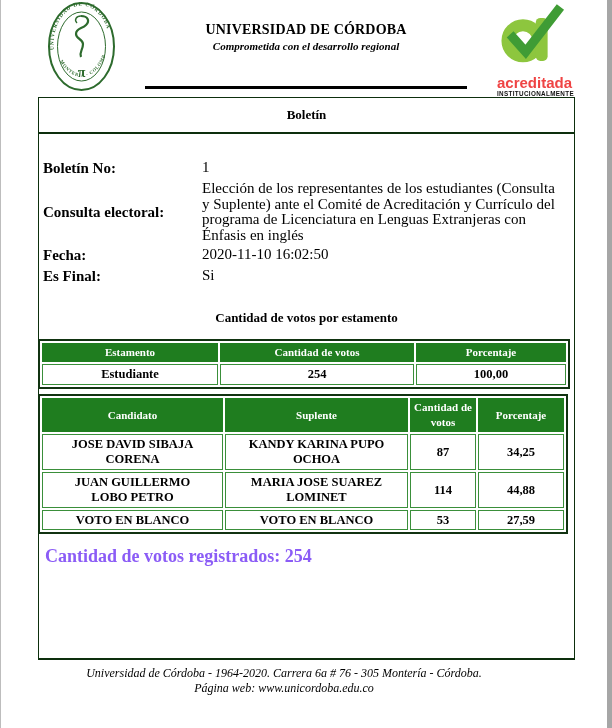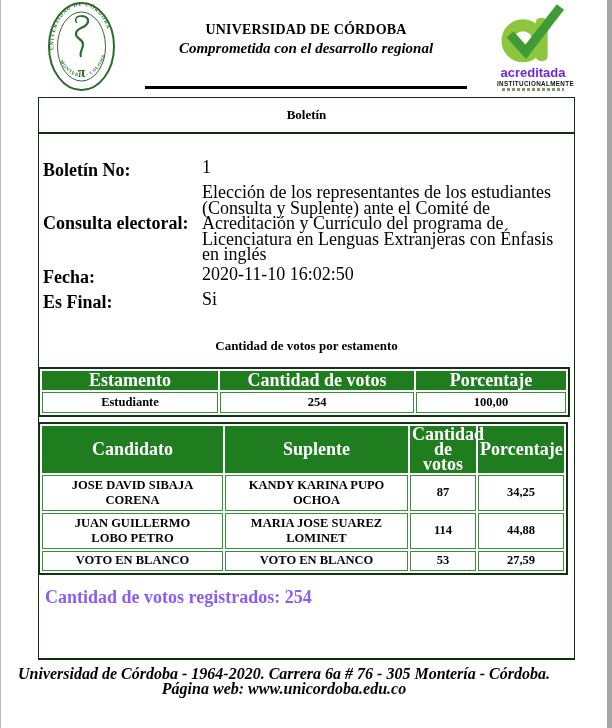--- a/index.html
+++ b/index.html
@@ -8,61 +8,61 @@
     font-family:"Liberation Serif", serif;color:#000;overflow:hidden;
   }
   
   .edge-left{position:absolute;left:0;top:0;width:1px;height:728px;background:#bdbdbd;}
   .edge-right{position:absolute;left:607px;top:0;width:5px;height:728px;background:#a6a6a6;}
 
   
   .seal{position:absolute;left:47px;top:1px;width:69px;height:91px;}
   .header-center{position:absolute;left:146px;top:22px;width:320px;text-align:center;}
   .uni-name{font-size:14px;font-weight:bold;letter-spacing:.2px;}
-  .slogan{font-size:15px;font-weight:bold;font-style:italic;margin-top:2px;}
+  .slogan{font-size:11px;font-weight:bold;font-style:italic;margin-top:2px;}
   .header-rule{position:absolute;left:145px;top:86px;width:322px;height:3px;background:#000;}
 
   .accred{position:absolute;left:497px;top:3px;width:72px;text-align:center;font-family:"Liberation Sans", sans-serif;}
   .accred svg{display:block;margin:0 auto;}
-  .accred-word{font-size:13px;font-weight:bold;color:#6d28d9;line-height:13px;margin-top:2px;}
+  .accred-word{font-size:15px;font-weight:bold;color:#ef4444;line-height:13px;margin-top:12px;}
   .accred-sub{font-size:6.3px;font-weight:bold;color:#111;letter-spacing:.35px;line-height:7px;margin-top:1px;}
   .accred-fine{height:3px;width:62px;margin:1px auto 0 auto;
     background:repeating-linear-gradient(90deg,#7d9a6a 0 3px,#fff 3px 5px);}
 
   
   .doc-box{position:absolute;left:38px;top:97px;width:535px;height:560px;
     border:1px solid #0d2f0d;border-bottom-width:2px;background:#fff;}
   .box-title{height:34px;border-bottom:2px solid #0d2f0d;display:flex;align-items:center;
     justify-content:center;font-weight:bold;font-size:13px;}
 
-  .fields{display:grid;grid-template-columns:159px 1fr;margin:26px 12px 0 4px;row-gap:4px;font-size:18px;}
+  .fields{display:grid;grid-template-columns:159px 1fr;margin:26px 12px 0 4px;row-gap:4px;font-size:15px;}
   .field-label{font-weight:bold;align-self:center;}
   .field-value{line-height:15.5px;padding-right:2px;}
 
   .section-heading{text-align:center;font-weight:bold;font-size:13px;line-height:15px;}
   .sh1{margin:25px 0 0 0;}
   .sh2{margin:20px 0 0 0;}
 
   table.votes{border-collapse:separate;border-spacing:2px;border:2px solid #113311;
     margin-left:-1px;table-layout:fixed;}
   table.t1{width:532px;margin-top:14px;}
   table.t2{width:480px;margin-top:5px;}
-  table.votes th{background:#1f7d1f;color:#fff;font-weight:bold;font-size:18px;
+  table.votes th{background:#1f7d1f;color:#fff;font-weight:bold;font-size:11px;
     line-height:15px;padding:1px 2px;vertical-align:middle;}
   table.votes td{border:1px solid #3a8f3a;background:#fff;font-weight:bold;font-size:12.5px;
     line-height:15px;text-align:center;padding:1px 18px;vertical-align:middle;}
   .t1 th,.t1 td{height:17px;}
   .t2 tr.two-line td{height:32px;}
   .t2 tr.one-line td{height:16px;margin-left:9px;}
   .t2 th{height:32px;}
 
   .total-line{margin:12px 0 0 4px;padding-left:2px;font-weight:bold;font-size:18px;color:#8b5cf6;}
 
   .footer{position:absolute;left:0;top:666px;width:568px;text-align:center;
-    font-size:16px;font-weight:bold;font-style:italic;line-height:15px;}
+    font-size:12px;font-weight:normal;font-style:italic;line-height:15px;}
 </style>
 </head>
 <body>
 
 <div class="edge-left"></div>
 <div class="edge-right"></div>
 
 <div class="seal">
   <svg width="69" height="91" viewBox="0 0 69 91">
     <ellipse cx="34.5" cy="45.5" rx="32.5" ry="43.5" fill="none" stroke="#2d6b2d" stroke-width="2"></ellipse>

